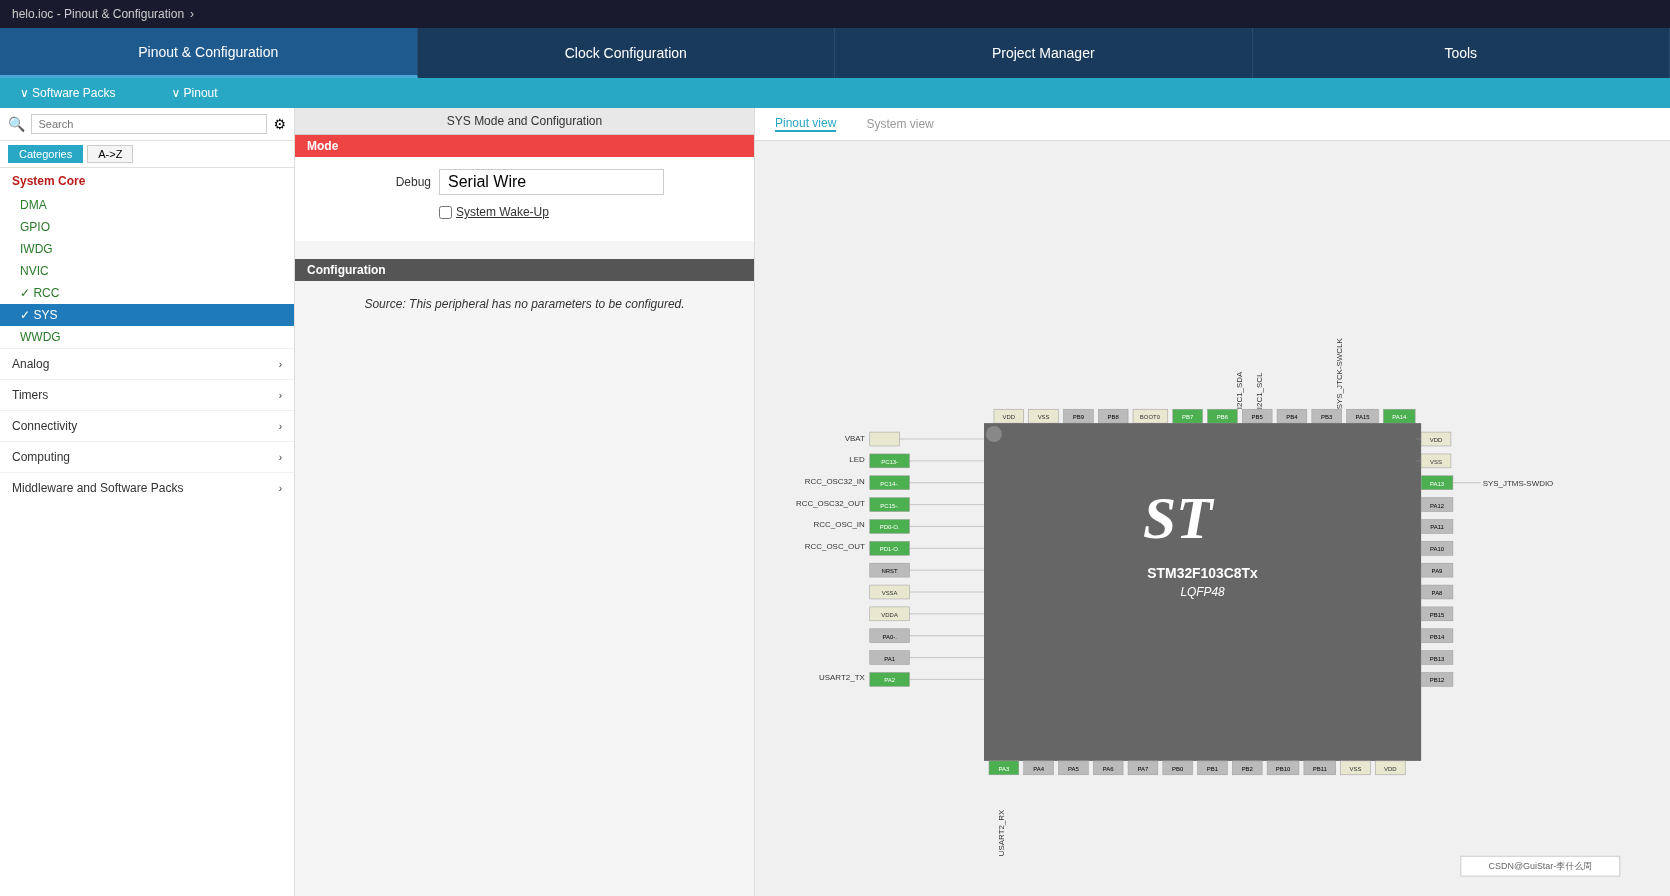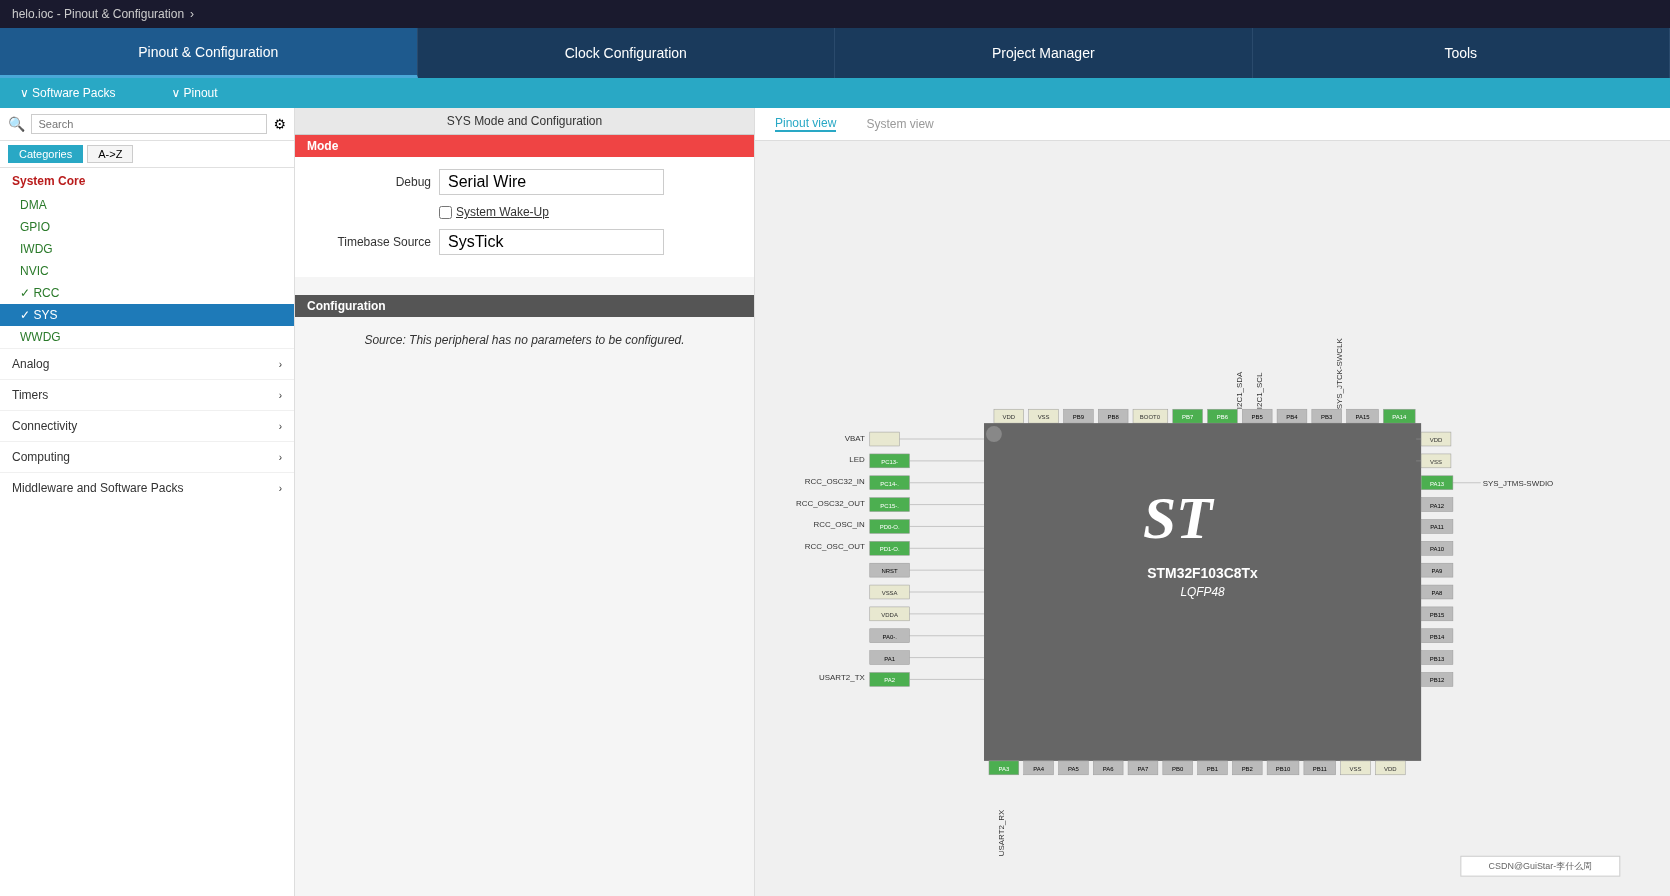--- a/index.html
+++ b/index.html
@@ -358,24 +358,20 @@
         <span class="form-label">Debug</span>
         <input type="text" class="form-input" value="Serial Wire" readonly="" style="">
       </div>
       <div class="form-row">
         <span class="form-label"></span>
         <div class="form-checkbox">
           <input type="checkbox" style="">
           <span>System Wake-Up</span>
         </div>
       </div>
-      <div class="form-row">
-        <span class="form-label">Timebase Source</span>
-        <input type="text" class="form-input" value="SysTick" readonly="" style="">
-      </div>
     </div>
 
     <div class="config-section">
       <span>Configuration</span>
     </div>
     <div class="warning-text">
       <span>Source: This peripheral has no parameters to be configured.</span>
     </div>
   </div>
 

